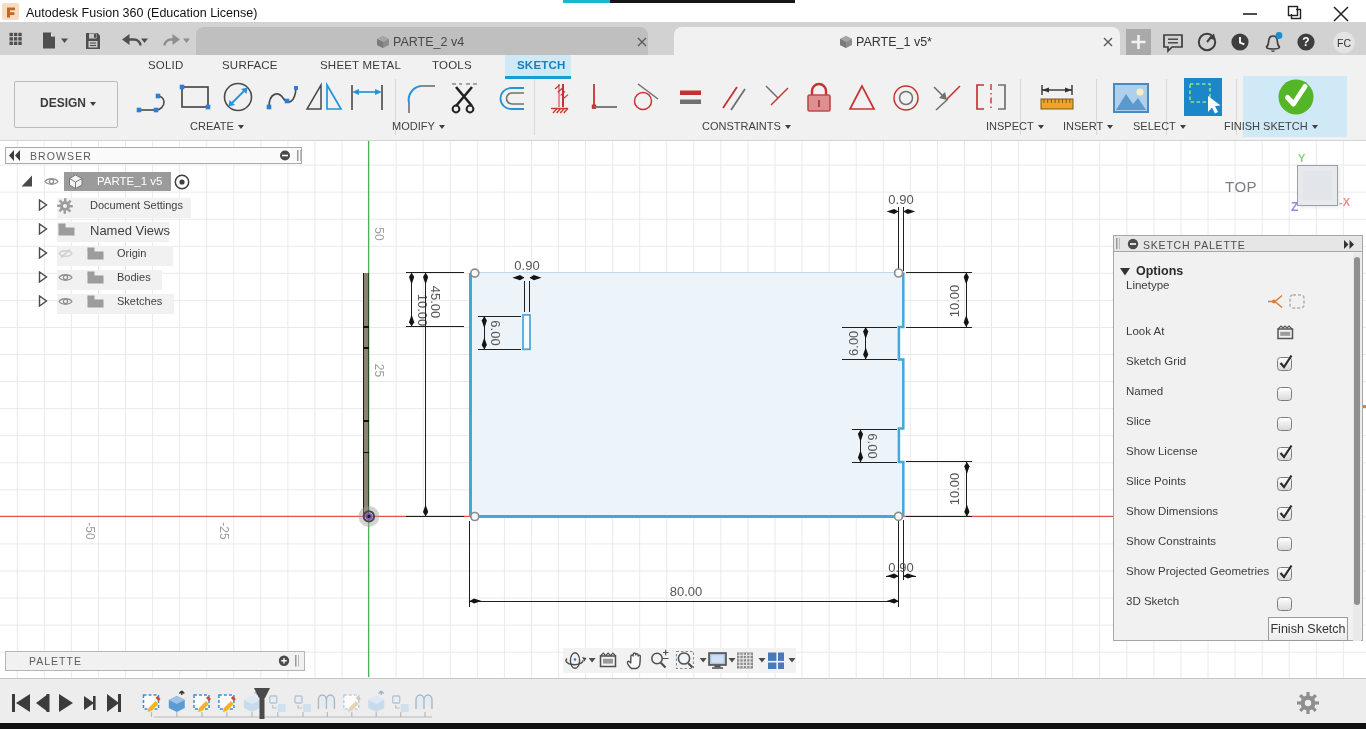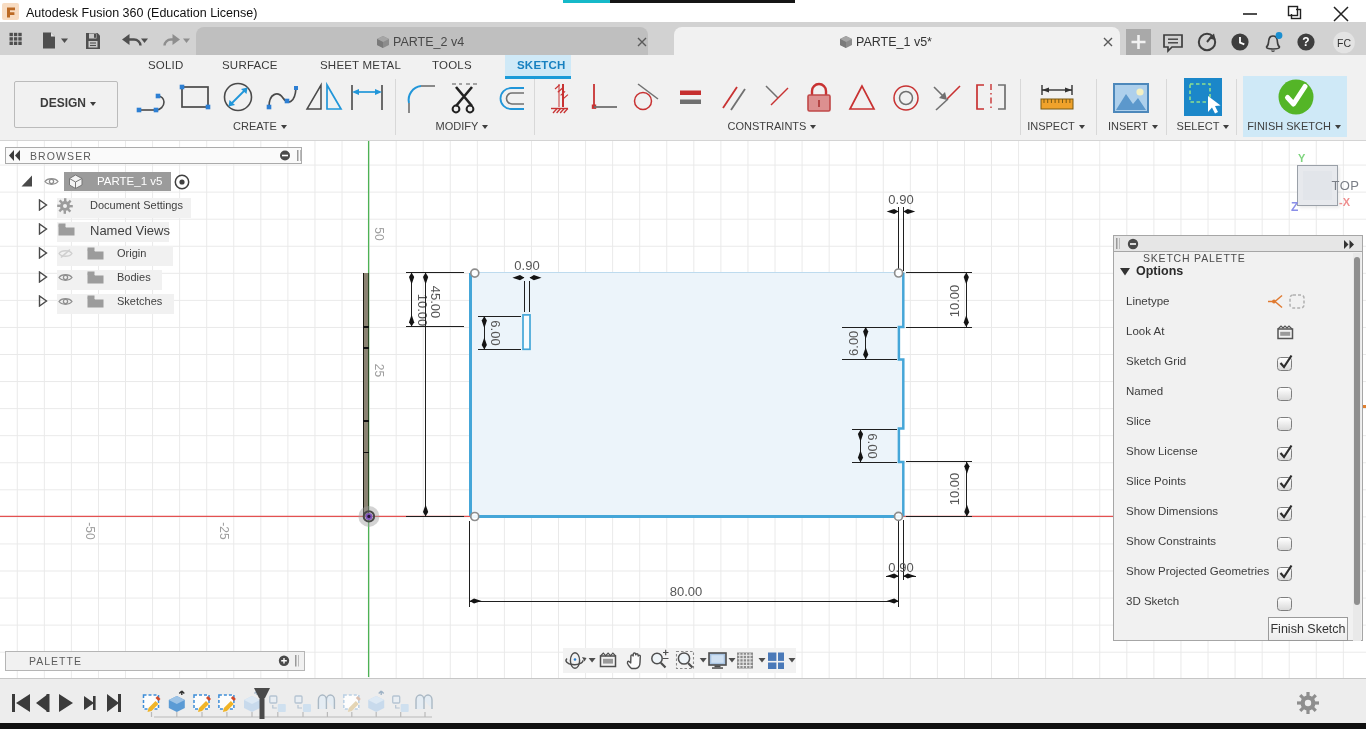--- a/index.html
+++ b/index.html
@@ -6,21 +6,21 @@
 .abs{position:absolute}
 #titlebar{position:absolute;left:0;top:0;width:1366px;height:22px;background:#fff}
 #tabbar{position:absolute;left:0;top:22px;width:1366px;height:33px;background:#d2d2d2}
 #ribbon{position:absolute;left:0;top:55px;width:1366px;height:86px;background:#f1f1f1;border-bottom:1px solid #d4d4d4}
 #canvas{position:absolute;left:0;top:141px;width:1366px;height:537px;background:#fff;
  background-image:linear-gradient(to right,#e9e9e9 1px,transparent 1px),linear-gradient(to bottom,#e9e9e9 1px,transparent 1px);
  background-size:27.07px 27.07px;background-position:16.79px 23.59px;}
 #timeline{position:absolute;left:0;top:678px;width:1366px;height:45px;background:#ededed;border-top:1px solid #c6c6c6}
 #blackbar{position:absolute;left:0;top:723px;width:1366px;height:6px;background:#101010}
 .tablabel{position:absolute;top:2px;height:17px;line-height:17px;font-size:11.5px;color:#3a3a3a;letter-spacing:.2px}
-.grplabel{position:absolute;top:64px;height:14px;line-height:14px;font-size:11px;color:#3f3f3f;text-align:center}
+.grplabel{position:absolute;top:64px;height:14px;line-height:14px;font-size:11px;color:#3f3f3f;}
 .sep{position:absolute;top:79px;height:56px;width:1px;background:#d8d8d8}
 .car{display:inline-block;width:0;height:0;border-left:3.5px solid transparent;border-right:3.5px solid transparent;border-top:4.5px solid #3f3f3f;vertical-align:middle;margin-left:4px}
 .prbg{position:absolute;height:20px;background:#f1f1f1}
 </style></head><body>
 <div id="titlebar">
     <svg class="abs" style="left:2px;top:3px" width="17" height="17">
       <rect x="0" y="0" width="17" height="17" rx="2" fill="#f8dcc2"></rect>
       <path d="M5,14.5 V4.5 h8 v2.8 h-5 v2 h4.4 v2.7 h-4.4 v2.5 Z" fill="#bc6a25"></path>
     </svg>
     <div class="abs" style="left:26px;top:6px;font-size:12.5px;color:#111">Autodesk Fusion 360 (Education License)</div>
@@ -311,21 +311,21 @@
     <circle cx="368.9" cy="516.4" r="5.2" fill="none" stroke="#484848" stroke-width="2.0"></circle>
     <circle cx="368.9" cy="516.4" r="3.5" fill="#7e55bb"></circle>
     <circle cx="368.9" cy="516.4" r="1.6" fill="#241238"></circle>
     <text transform="translate(378.5,234) rotate(90)" dy="4" text-anchor="middle" style="font-family:'Liberation Sans',sans-serif;font-size:12px;fill:#9e9e9e;">50</text>
     <text transform="translate(379,370.5) rotate(90)" dy="4" text-anchor="middle" style="font-family:'Liberation Sans',sans-serif;font-size:12px;fill:#9e9e9e;">25</text>
     <text transform="translate(89.6,531) rotate(90)" dy="4" text-anchor="middle" style="font-family:'Liberation Sans',sans-serif;font-size:12px;fill:#9e9e9e;">-50</text>
     <text transform="translate(224.3,531) rotate(90)" dy="4" text-anchor="middle" style="font-family:'Liberation Sans',sans-serif;font-size:12px;fill:#9e9e9e;">-25</text>
   </svg>
 <div class="abs" style="left:1297px;top:165px;width:41px;height:41px;background:#e7e9ed;border:1.4px solid #9aa0a8;box-shadow:2px 2px 3px rgba(0,0,0,0.08)"></div>
 <div class="abs" style="left:1303px;top:171px;width:29px;height:29px;background:#e2e5ea"></div>
-<div class="abs" style="left:1331px;top:178px;width:29px;height:14px;font-size:13px;color:#7a7e86;text-align:center;letter-spacing:.5px">TOP</div>
+<div class="abs" style="left:1225px;top:178px;width:29px;height:14px;font-size:15px;color:#7a7e86;text-align:center;letter-spacing:.5px">TOP</div>
 <div class="abs" style="left:1298px;top:152px;font-size:11px;font-weight:bold;color:#7ed47d">Y</div>
 <div class="abs" style="left:1291px;top:200px;font-size:12px;font-weight:bold;color:#8a8fe8">Z</div>
 <div class="abs" style="left:1339px;top:196px;font-size:11px;font-weight:bold;color:#ef8f8f">-X</div>
 <div class="abs" style="left:5px;top:147px;width:297px;height:17px;background:#fafafa;border:1px solid #ababab"></div>
 <svg class="abs" style="left:9px;top:150px" width="22" height="11">
     <polygon points="5,0 5,11 0,5.5" fill="#3c3c3c"></polygon>
     <polygon points="11,0 11,11 6,5.5" fill="#3c3c3c"></polygon>
   </svg>
 <div class="abs" style="left:30px;top:150px;font-size:10.5px;color:#5c5c5c;letter-spacing:1.1px">BROWSER</div>
 <svg class="abs" style="left:279px;top:150px" width="24" height="12">
@@ -421,30 +421,30 @@
 <div class="abs" style="left:1113px;top:235px;width:250px;height:406px;background:#f1f1f1;border:1px solid #a6a6a6"></div>
 <div class="abs" style="left:1113px;top:235px;width:250px;height:17px;background:#e6e6e6;border:1px solid #a6a6a6"></div>
 <svg class="abs" style="left:1116px;top:238px" width="10" height="11">
     <rect x="0" y="0" width="1.5" height="11" fill="#9a9a9a"></rect>
     <rect x="3" y="0" width="1" height="11" fill="#bbb"></rect>
   </svg>
 <svg class="abs" style="left:1127px;top:237.5px" width="13" height="13">
     <circle cx="6" cy="6" r="5.2" fill="#4a4a4a"></circle>
     <rect x="3" y="5.2" width="6" height="1.6" fill="#fff"></rect>
   </svg>
-<div class="abs" style="left:1143px;top:252px;font-size:10.5px;color:#4c4c4c;letter-spacing:.8px">SKETCH PALETTE</div>
+<div class="abs" style="left:1143px;top:239px;font-size:10.5px;color:#4c4c4c;letter-spacing:.8px">SKETCH PALETTE</div>
 <svg class="abs" style="left:1344px;top:239.5px" width="14" height="9">
     <polygon points="0,0 0,9 4.5,4.5" fill="#333"></polygon>
     <polygon points="5.5,0 5.5,9 10,4.5" fill="#333"></polygon>
   </svg>
 <svg class="abs" style="left:1120px;top:267px" width="12" height="10">
     <polygon points="0,1 10,1 5,8.5" fill="#333"></polygon>
   </svg>
 <div class="abs" style="left:1136px;top:264px;font-size:12.5px;font-weight:bold;color:#2b2b2b">Options</div>
-<div class="abs" style="left:1126px;top:295px;font-size:11.5px;color:#3d3d3d">Linetype</div>
+<div class="abs" style="left:1126px;top:279px;font-size:11.5px;color:#3d3d3d">Linetype</div>
 <div class="abs" style="left:1126px;top:325px;font-size:11.5px;color:#3d3d3d">Look At</div>
 <div class="abs" style="left:1126px;top:355px;font-size:11.5px;color:#3d3d3d">Sketch Grid</div>
 <div class="abs" style="left:1277px;top:356.5px;width:15px;height:14px;background:linear-gradient(#ffffff,#d9d9d9);border:1.5px solid #7e7e7e;border-radius:3.5px"></div>
 <svg class="abs" style="left:1277px;top:352.5px" width="18" height="19">
     <path d="M3.5,10 L7,14 L14.5,2.5" stroke="#2b2b2b" stroke-width="2.2" fill="none"></path>
   </svg>
 <div class="abs" style="left:1126px;top:385px;font-size:11.5px;color:#3d3d3d">Named</div>
 <div class="abs" style="left:1277px;top:386.5px;width:15px;height:14px;background:linear-gradient(#ffffff,#d9d9d9);border:1.5px solid #7e7e7e;border-radius:3.5px"></div>
 <div class="abs" style="left:1126px;top:415px;font-size:11.5px;color:#3d3d3d">Slice</div>
 <div class="abs" style="left:1277px;top:416.5px;width:15px;height:14px;background:linear-gradient(#ffffff,#d9d9d9);border:1.5px solid #7e7e7e;border-radius:3.5px"></div>

